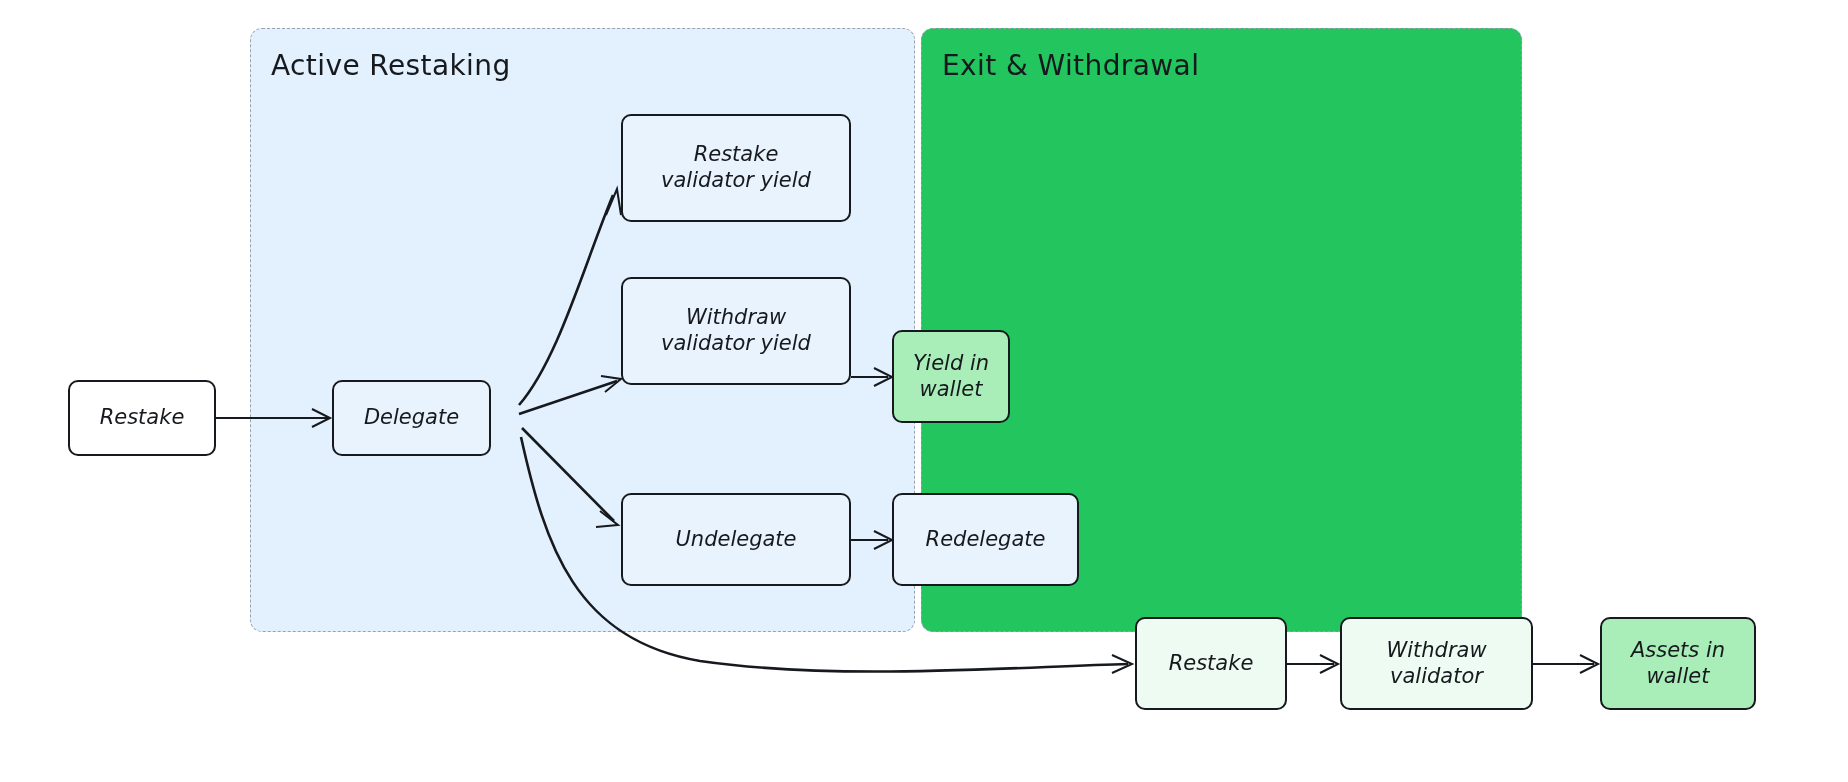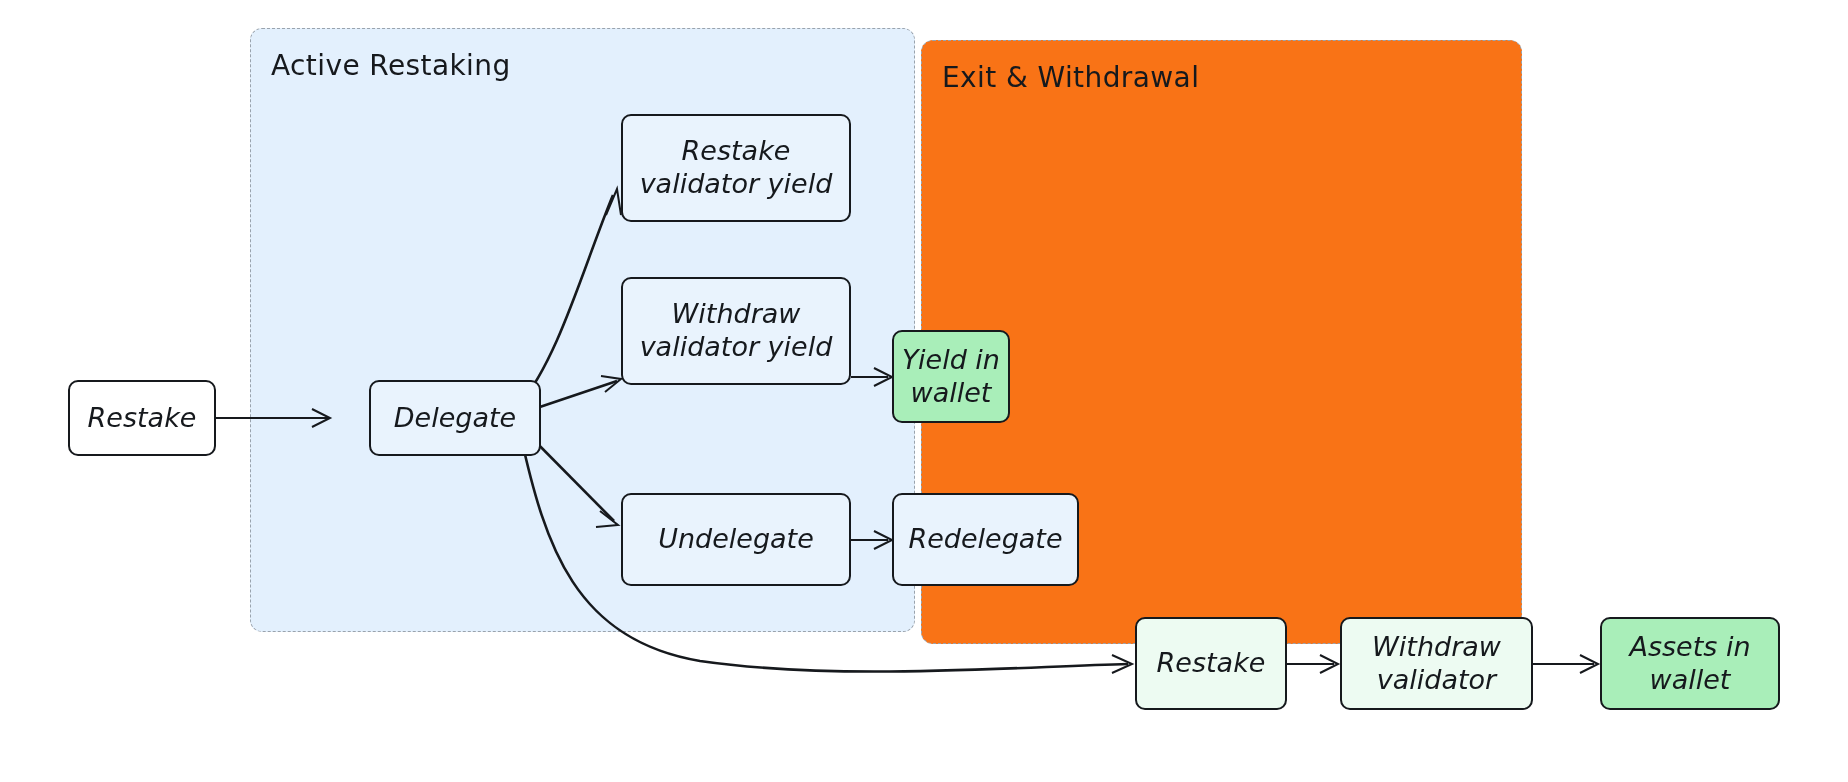--- a/index.html
+++ b/index.html
@@ -25,24 +25,24 @@
   }
   #sg-active {
     left: 250px;
     top: 28px;
     width: 665px;
     height: 604px;
     background: #e3f0fd;
   }
   #sg-exit {
     left: 921px;
-    top: 40px;
+    top: 28px;
     width: 601px;
     height: 604px;
-    background: #f97316;
+    background: #22c55e;
   }
   .subgraph-title {
     position: absolute;
     top: 20px;
     left: 20px;
     font-family: "DejaVu Sans", sans-serif;
     font-size: 28px;
     color: #16191d;
     letter-spacing: 0.4px;
     white-space: nowrap;
@@ -50,21 +50,21 @@
   .node {
     position: absolute;
     box-sizing: border-box;
     border: 2px solid #16191d;
     border-radius: 10px;
     display: flex;
     align-items: center;
     justify-content: center;
     text-align: center;
     font-family: "DejaVu Sans", sans-serif;
-    font-size: 27px;
+    font-size: 21px;
     font-style: italic;
     color: #16191d;
     line-height: 1.22;
     padding: 4px 8px;
     white-space: pre-line;
   }
   .node.plain-white { background: #ffffff; }
   .node.on-blue    { background: #e9f3fd; }
   .node.on-green   { background: #edfbf2; }
   .node.highlight  { background: #a9eeb9; }
@@ -141,36 +141,36 @@
     </g>
 
     <g>
       <line x1="1533" y1="664" x2="1594" y2="664"></line>
       <path class="arrowhead" d="M 1580 655 L 1598 664 L 1580 673"></path>
     </g>
   </svg>
 
   <div class="node plain-white" style="left:68px; top:380px; width:148px; height:76px;">Restake</div>
 
-  <div class="node on-blue" style="left:332px; top:380px; width:172px; height:76px;margin-left:37px;">Delegate</div>
+  <div class="node on-blue" style="left:332px; top:380px; width:159px; height:76px;">Delegate</div>
 
   <div class="node on-blue" style="left:621px; top:114px; width:230px; height:108px;">Restake
 validator yield</div>
 
   <div class="node on-blue" style="left:621px; top:277px; width:230px; height:108px;">Withdraw
 validator yield</div>
 
   <div class="node highlight" style="left:892px; top:330px; width:118px; height:93px;text-align:center;">Yield in
 wallet</div>
 
   <div class="node on-blue" style="left:892px; top:493px; width:187px; height:93px;">Redelegate</div>
 
   <div class="node on-blue" style="left:621px; top:493px; width:230px; height:93px;">Undelegate</div>
 
   <div class="node on-green" style="left:1135px; top:617px; width:152px; height:93px;">Restake</div>
 
   <div class="node on-green" style="left:1340px; top:617px; width:193px; height:93px;">Withdraw
 validator</div>
 
-  <div class="node highlight" style="left:1600px; top:617px; width:180px; height:93px;">Assets in
+  <div class="node highlight" style="left:1600px; top:617px; width:156px; height:93px;">Assets in
 wallet</div>
 
 </div>
 
 </body></html>

